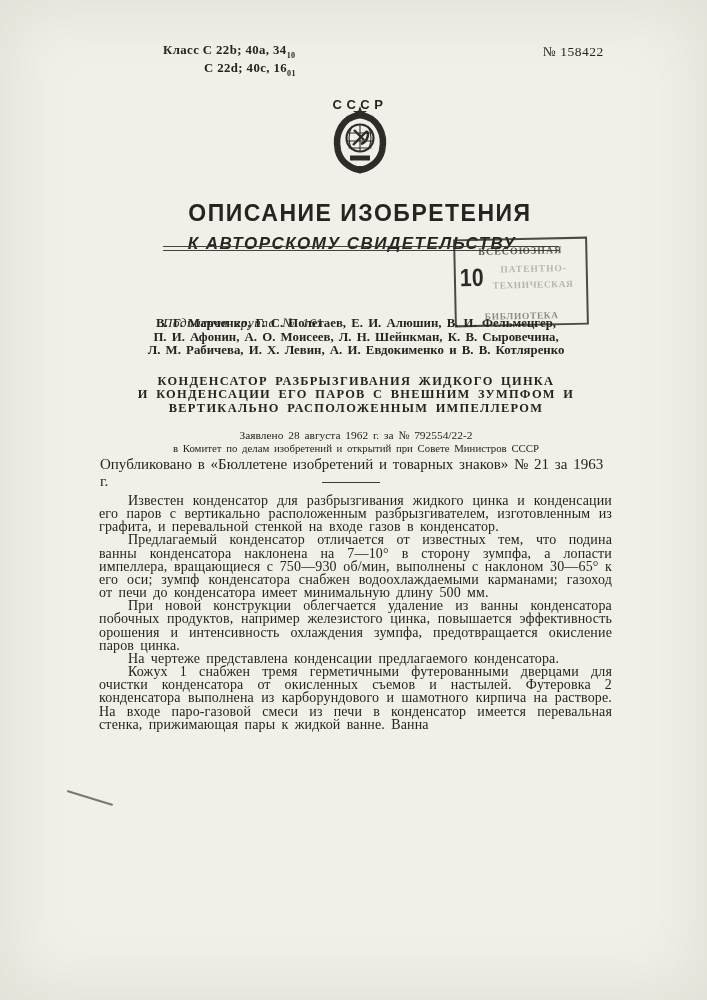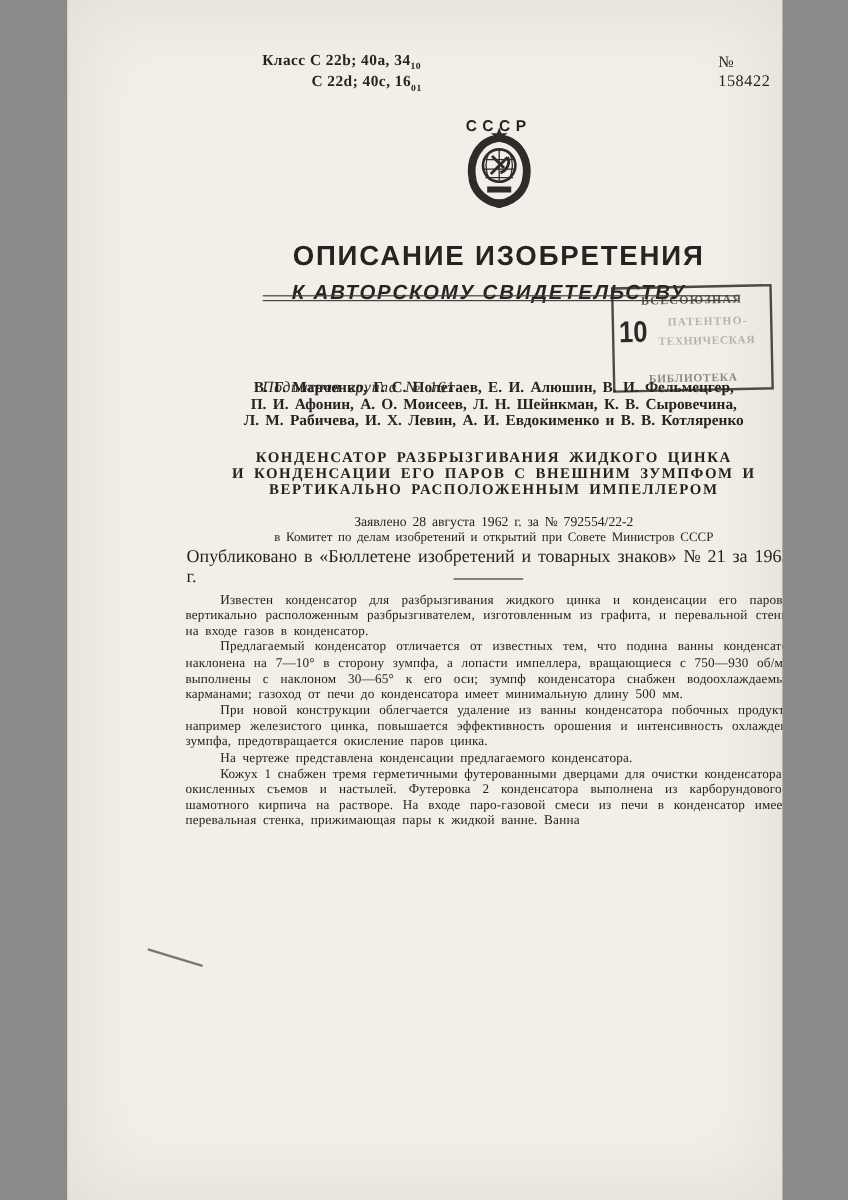--- a/index.html
+++ b/index.html
@@ -1,17 +1,17 @@
 <!DOCTYPE html>
 <html><head>
 <meta charset="utf-8">
 <style>
   html,body{margin:0;padding:0;background:#8a8a88;}
   .page{
-    position:relative;width:596px;height:1000px;margin:0 auto;
+    position:relative;width:707px;height:1000px;margin:0 auto;
     background:#f1efe8;color:#262420;overflow:hidden;
     font-family:"Liberation Serif","DejaVu Serif",serif;
     box-shadow:inset 0 0 70px rgba(115,105,85,0.14);
   }
   .abs{position:absolute;}
   .serif{font-family:"Liberation Serif","DejaVu Serif",serif;}
   .sans{font-family:"Liberation Sans","DejaVu Sans",sans-serif;margin-top:12px;}
 
   .classification{left:163px;top:44px;font-weight:bold;font-size:12.8px;line-height:13.5px;letter-spacing:.4px;}
   .classification .cls-line2{margin-left:41px;}
@@ -44,21 +44,21 @@
   .authors{left:100px;top:317px;width:512px;text-align:center;font-weight:bold;
     font-size:12.8px;line-height:13.6px;word-spacing:2px;}
   .invention-title{left:100px;top:375px;width:512px;text-align:center;font-weight:bold;
     font-size:12.4px;line-height:13.4px;letter-spacing:1.3px;word-spacing:3px;}
   .filed1{left:100px;top:429px;width:512px;text-align:center;font-size:11.4px;word-spacing:2px;}
   .filed2{left:100px;top:441.5px;width:512px;text-align:center;font-size:10.8px;word-spacing:2px;}
   .published{left:100px;top:456px;width:512px;text-align:left;font-size:15px;word-spacing:2px;}
   .short-rule{left:322px;top:482px;width:58px;border-top:1.5px solid #3d3a34;}
 
   .body-text{left:99px;top:494px;width:513px;text-align:justify;
-    font-size:11px;line-height:13.15px;letter-spacing:.15px;word-spacing:2.6px;}
+    font-size:14px;line-height:13.15px;letter-spacing:.15px;word-spacing:2.6px;}
   .body-text p{margin:0;text-indent:29px;}
 
   .pencil-mark{left:66px;top:797px;width:48px;height:2px;background:#5b5852;
     transform:rotate(17deg);border-radius:2px;opacity:.8;}
 </style>
 </head>
 <body>
 
 <div class="page">
 

